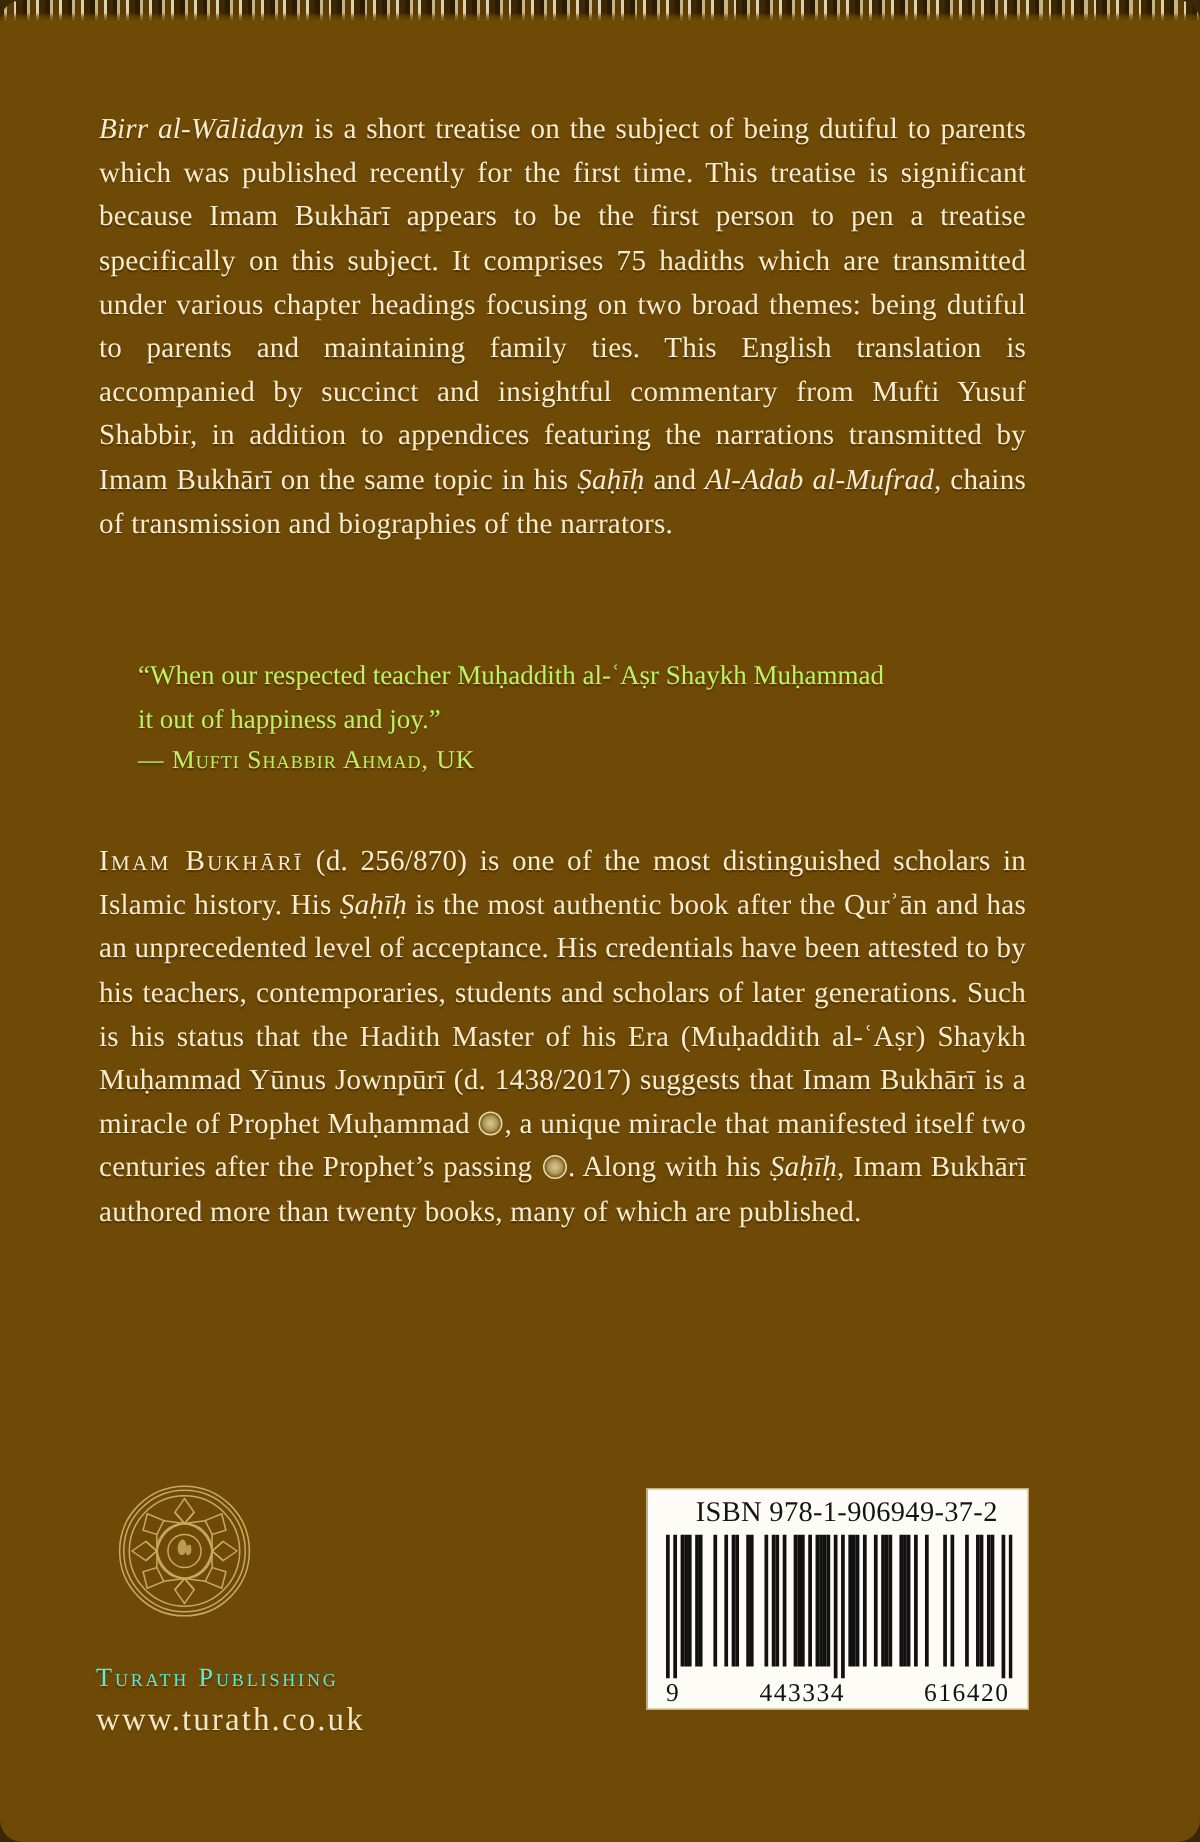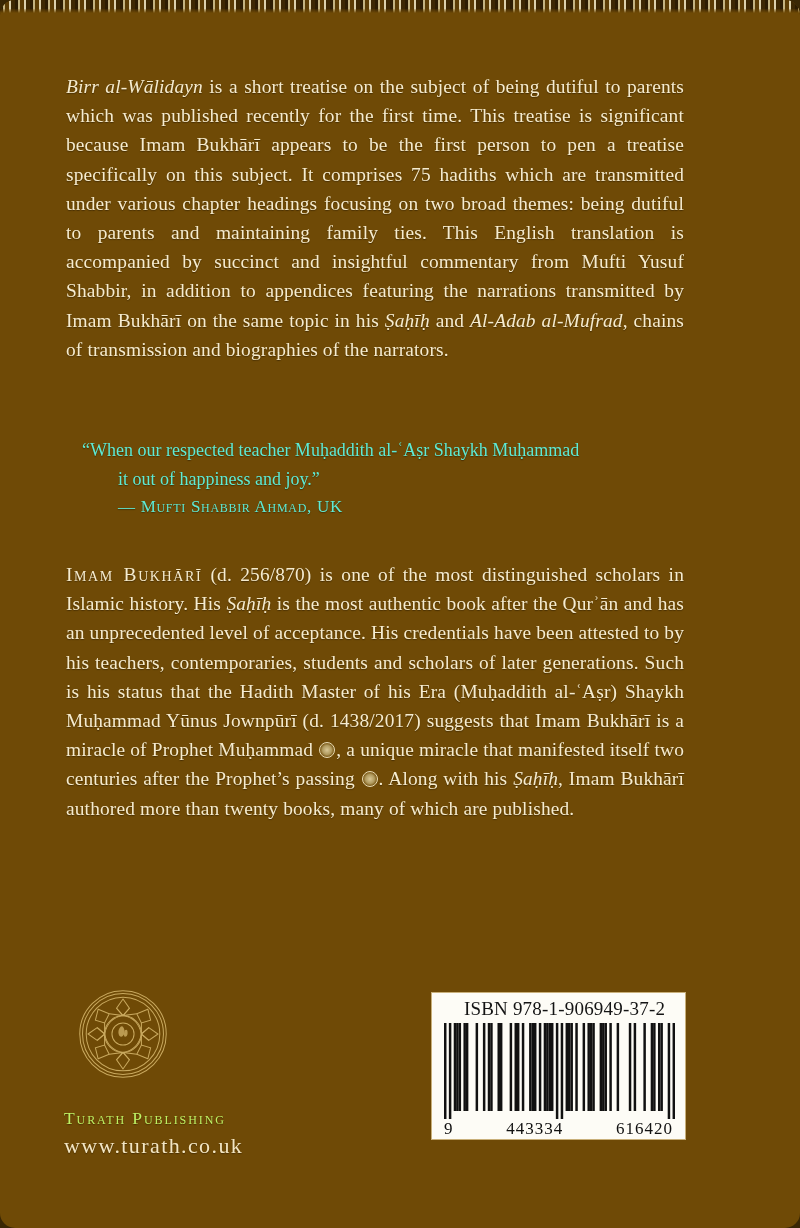--- a/index.html
+++ b/index.html
@@ -62,45 +62,44 @@
   .para i { font-style: italic; }
 
   #blurb {
     left: 66px;
     top: 72px;
     width: 618px;
   }
 
   .quote-block {
     position: absolute;
-    left: 82px;
+    left: 92px;
     top: 436px;
     width: 568px;
-    color: #5eead4;
+    color: #bef264;
     font-size: 18px;
     line-height: 28.5px;
     text-shadow: 0 1px 1px rgba(40,25,2,0.55);
   }
   .quote-text {
     text-align: justify;
     text-align-last: left;
   }
   .quote-last {
     display: flex;
     justify-content: space-between;
     align-items: baseline;
     width: 100%;
     flex-direction: column;
   }
   .attribution {
     font-variant: small-caps;
     letter-spacing: 0.7px;
     font-size: 17px;
     white-space: nowrap;
-    margin-left: 36px;
   }
 
   #bio {
     left: 66px;
     top: 560px;
     width: 618px;
   }
   .smallcaps {
     font-variant: small-caps;
     letter-spacing: 1.6px;
@@ -125,21 +124,21 @@
     top: 988px;
     width: 92px;
     height: 92px;
   }
   .logo svg { display: block; }
 
   .publisher {
     position: absolute;
     left: 64px;
     top: 1108px;
-    color: #bef264;
+    color: #5eead4;
     font-size: 17.5px;
     letter-spacing: 1.9px;
     font-variant: small-caps;
     text-shadow: 0 1px 1px rgba(40,25,2,0.5);
   }
   .website {
     position: absolute;
     left: 64px;
     top: 1133px;
     color: #f3e6c4;

